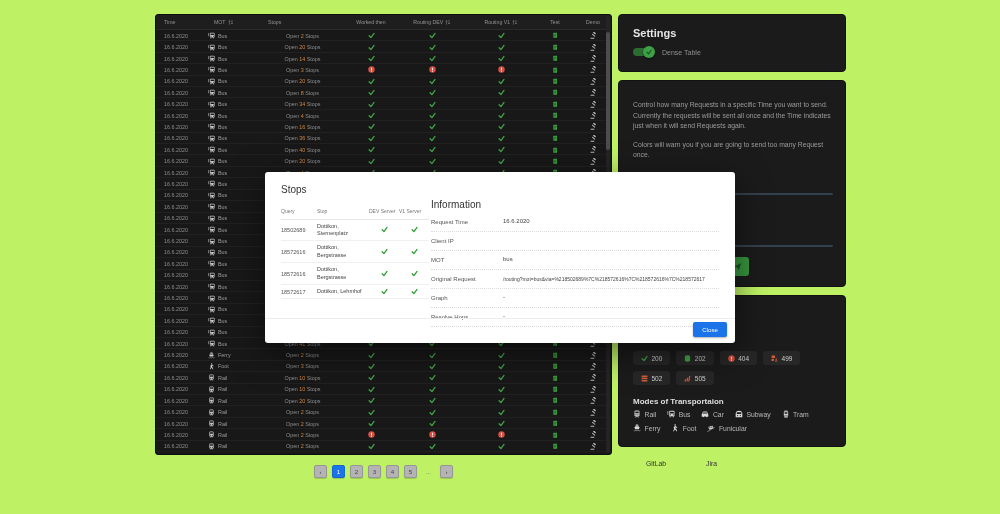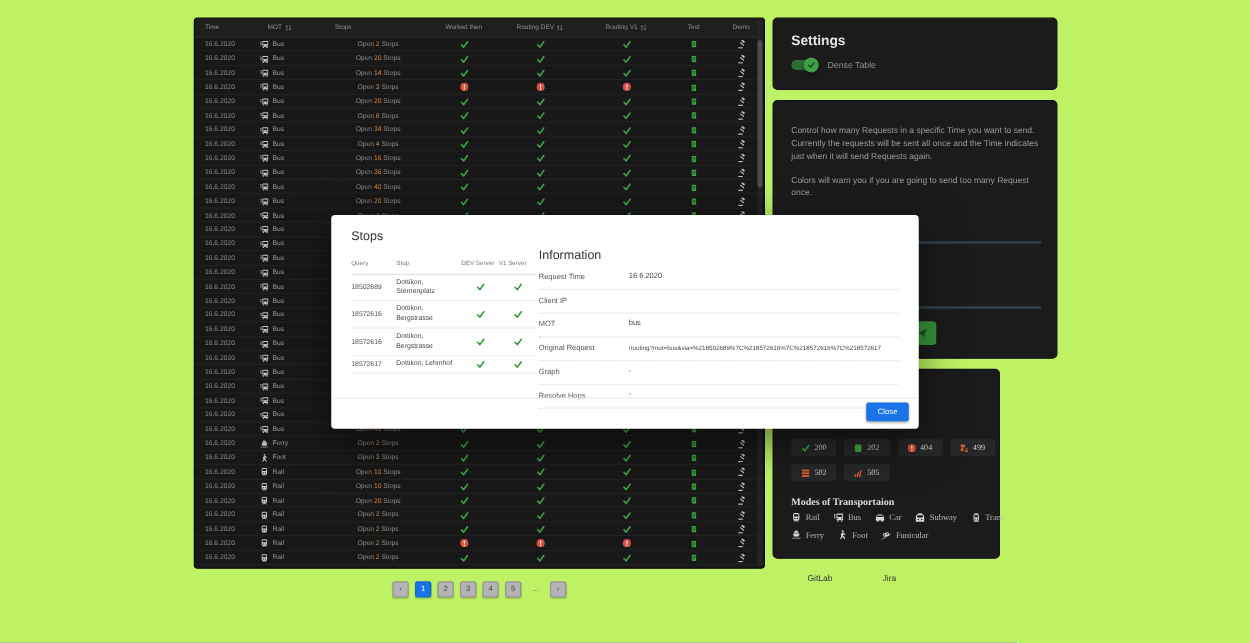--- a/index.html
+++ b/index.html
@@ -66,21 +66,21 @@
   #p-rate .p-title{font-size:12.5px;}
   .rl-p{margin:8px 0 0;font-size:6.8px;line-height:1.55;color:#9b9b9b;}
   .rl-sub{margin-top:11px;font-size:8px;font-weight:bold;color:#dcdcdc;}
   .slider{position:absolute;left:14px;width:200px;height:2px;background:#32424e;border-radius:1px;cursor:pointer;}
   #slider-requests{top:112px;}
   #slider-time{top:164px;}
   .send-btn{position:absolute;left:90px;top:176px;width:40px;height:19px;background:#37953e;
     border:none;border-radius:3px;display:flex;align-items:center;justify-content:flex-end;
     padding-right:7px;color:#1c5221;cursor:pointer;}
 
-  #p-status{left:618px;top:295px;width:182px;height:152px;font-family:Liberation Serif, serif;}
+  #p-status{left:618px;top:295px;width:228px;height:152px;}
   .sc-title{position:absolute;left:14px;top:34px;font-size:10px;font-weight:bold;color:#e6e6e6;}
   .chips{position:absolute;left:14px;top:55px;width:202px;display:flex;flex-wrap:wrap;gap:6px;}
   .chip{display:flex;align-items:center;gap:3.5px;background:#272727;border-radius:3px;
     padding:0 8px;height:14px;font-size:6.5px;color:#cfcfcf;cursor:pointer;}
   .modes-title{position:absolute;left:14px;top:101px;font-size:8px;font-weight:bold;color:#dedede;}
   .modes{position:absolute;left:14px;top:114px;width:206px;display:flex;flex-wrap:wrap;
     column-gap:11px;row-gap:6px;}
   .mode{display:flex;align-items:center;gap:3.5px;font-size:6.8px;color:#b9b9b9;cursor:pointer;}
   .mode .ic{color:#d8d8d8;}
 

